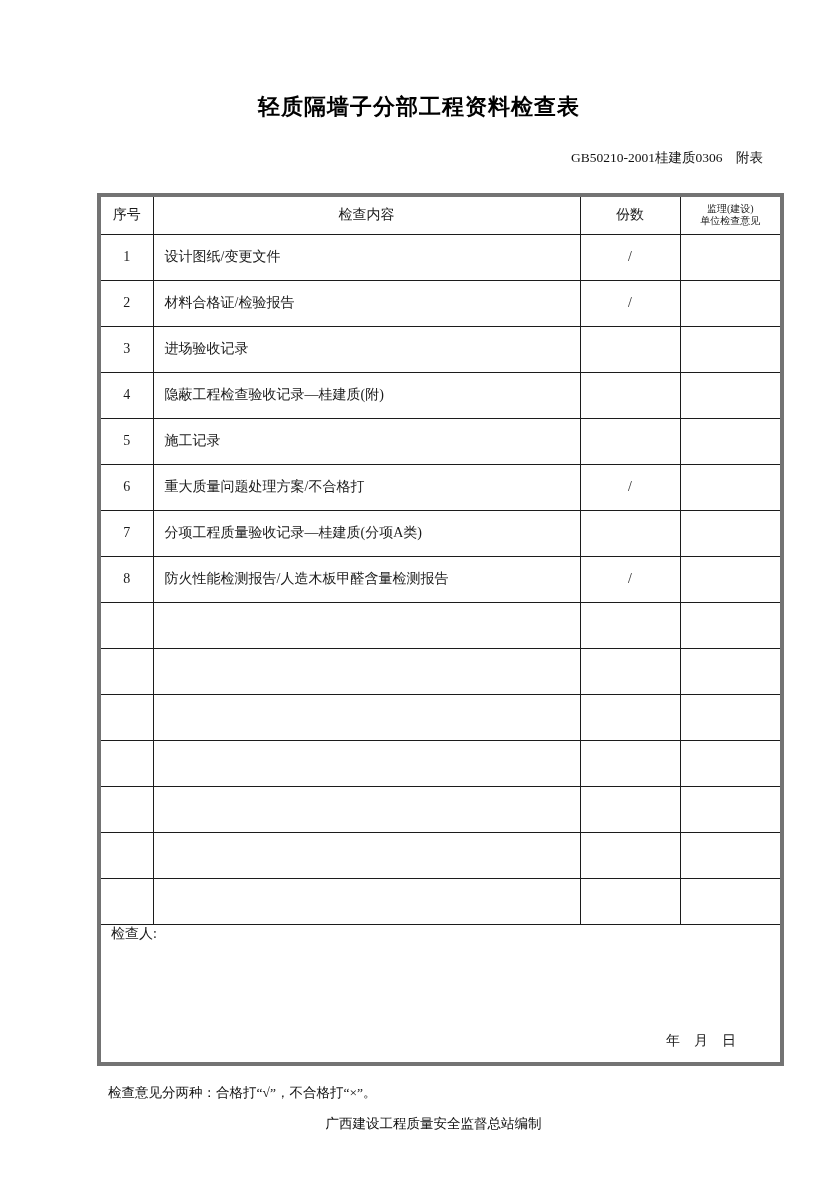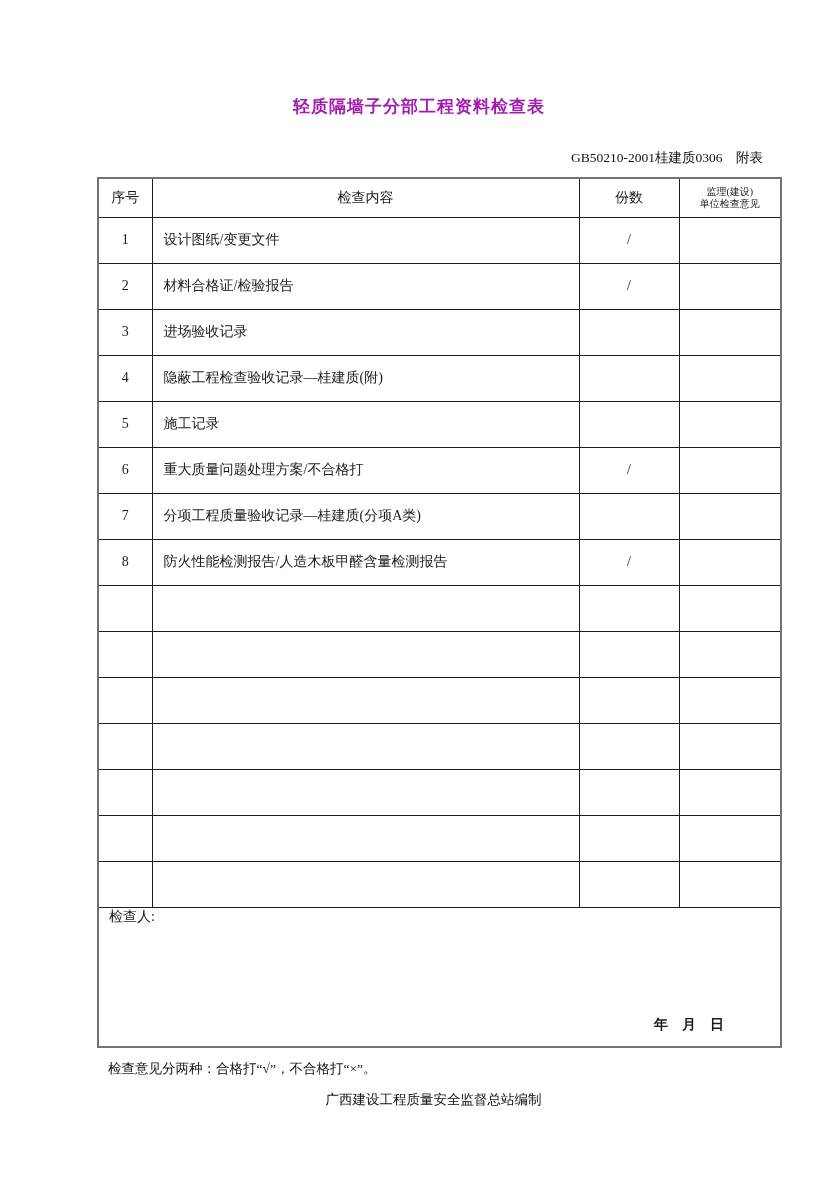--- a/index.html
+++ b/index.html
@@ -8,46 +8,46 @@
     width: 838px; height: 1186px;
     font-family: "Liberation Serif", serif;
     color: #111111;
     position: relative;
   }
   .page { position: absolute; top: 0; left: 0; width: 838px; height: 1186px; }
 
   .title {
     margin-top: 92px;
     text-align: center;
-    font-size: 17px;
+    font-size: 22px;
     font-weight: bold;
     letter-spacing: 1px;
     line-height: 30px;
-    color: #a21caf;
+    color: #000000;
   }
 
   .content-col { width: 683px; margin-left: 97px; }
 
   .meta {
     display: flex;
     justify-content: flex-end;
     align-items: flex-end;
     margin-top: 27px;
     font-size: 13.5px;
     line-height: 17px;
   }
   .meta .std  { padding-left: 11px; }
   .meta .form { padding-right: 17px; }
 
   table.checklist {
-    margin-top: 11px;
+    margin-top: 27px;
     width: 683px;
     border-collapse: collapse;
     table-layout: fixed;
-    border: 2px solid #737373;
+    border: 4px solid #737373;
   }
   col.w-no      { width: 54px; }
   col.w-content { width: 427px; }
   col.w-copies  { width: 100px; }
   col.w-opinion { width: 102px; }
 
   th, td {
     border: 1px solid #1c1c1c;
     font-size: 14px;
     font-weight: normal;
@@ -70,28 +70,27 @@
 
   td.inspector-cell {
     height: 140px;
     vertical-align: top;
     position: relative;
     padding: 0 10px;
   }
   .inspector-label { font-size: 14px; }
   .date-label {
     position: absolute;
-    right: 56px;
+    right: 44px;
     bottom: 12px;
     font-size: 14px;
-    font-weight: bold;
   }
 
   .footnote {
-    margin-top: 12px;
+    margin-top: 18px;
     padding-left: 11px;
     font-size: 13.5px;
     line-height: 18px;
   }
   .issuer {
     margin-top: 13px;
     text-align: center;
     padding-right: 10px;
     font-size: 13.5px;
     line-height: 18px;

